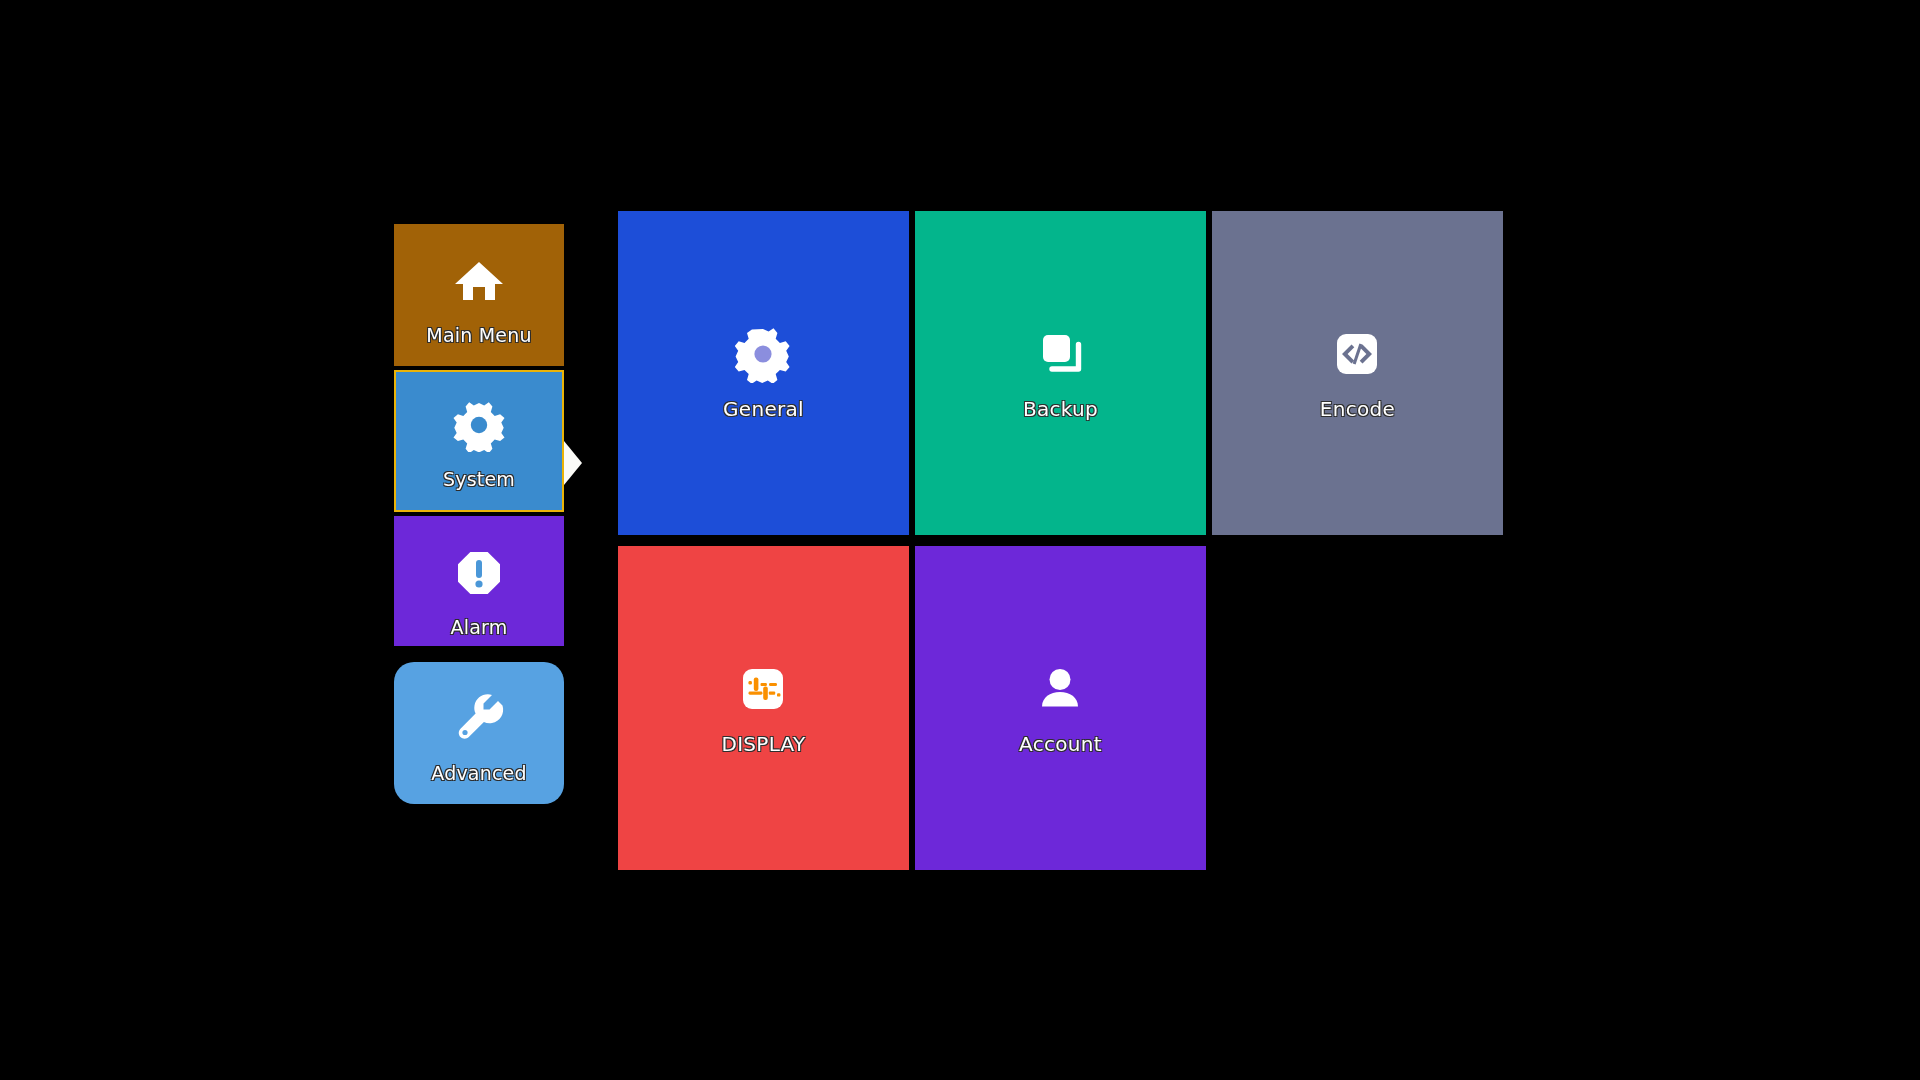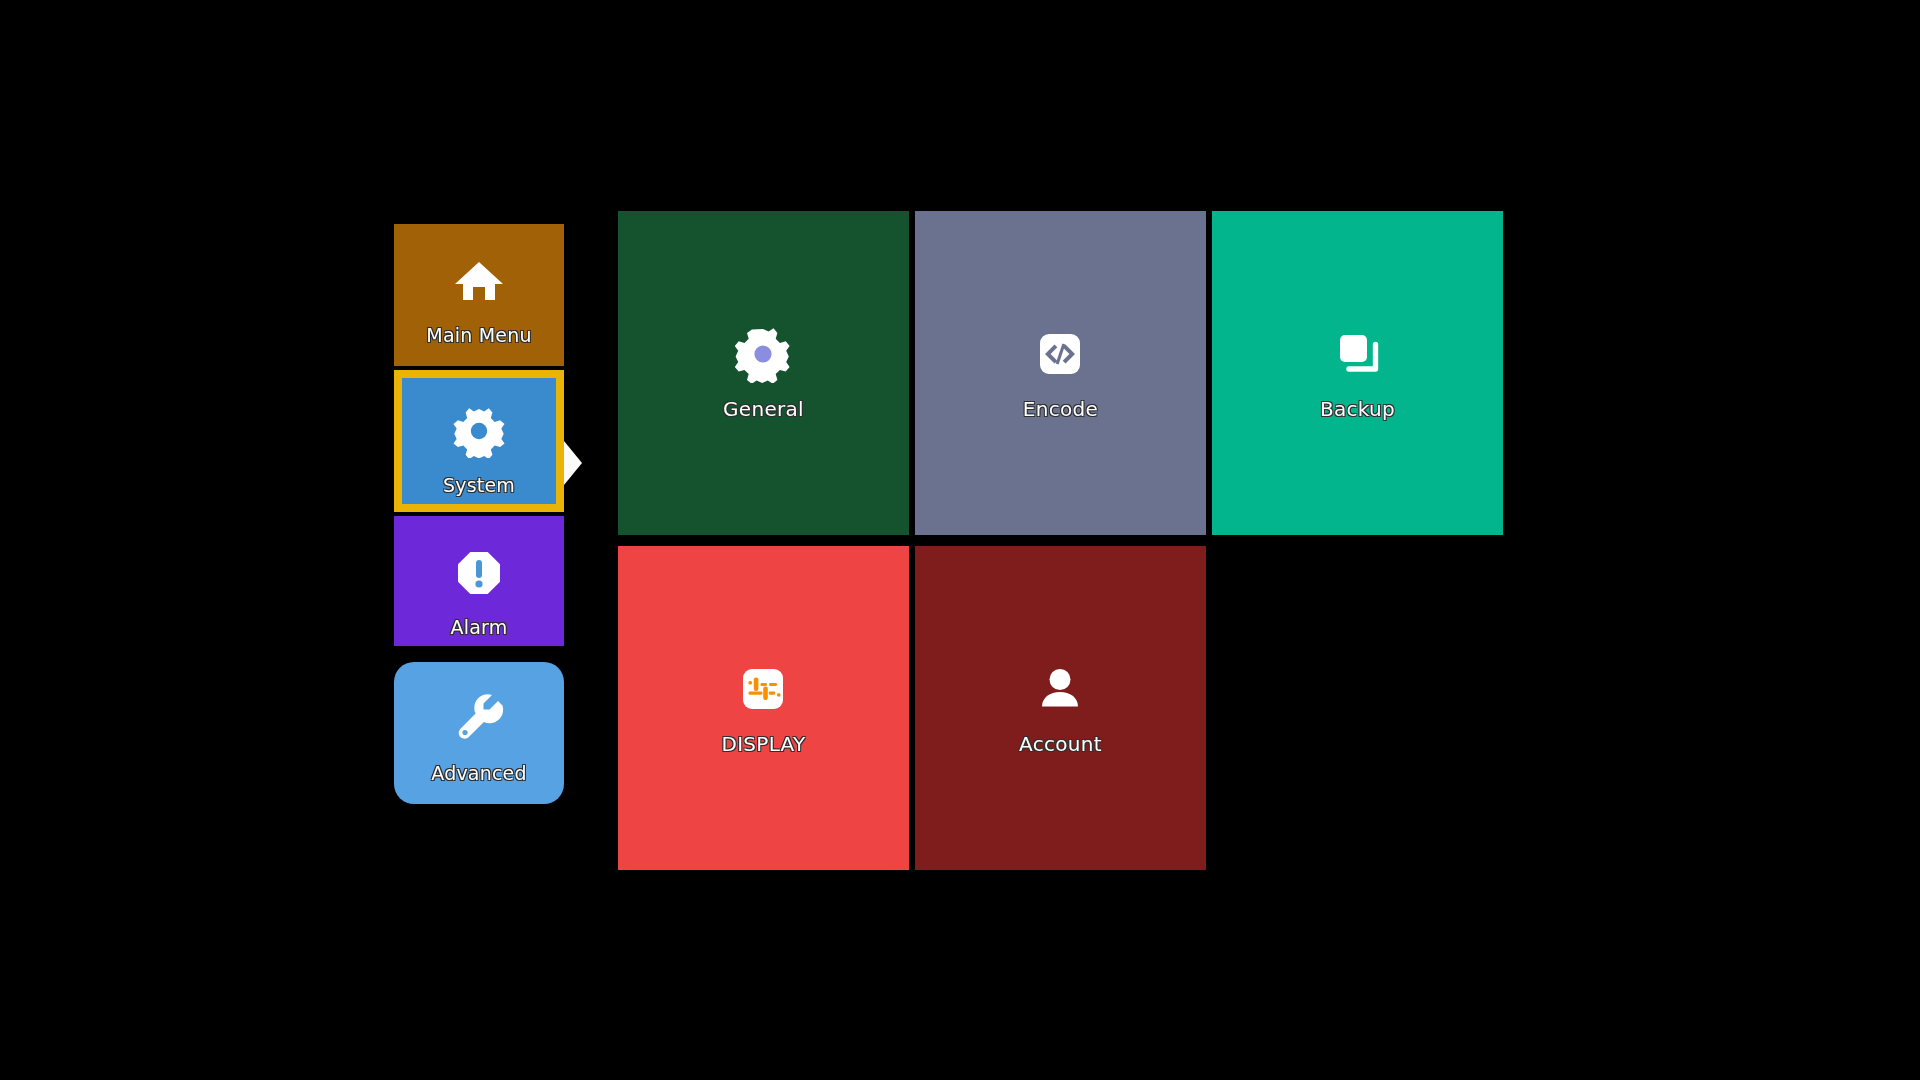--- a/index.html
+++ b/index.html
@@ -52,21 +52,21 @@
     color: #ffffff;
     text-shadow:
       -1px -1px 0 #2c2c2c,
        1px -1px 0 #2c2c2c,
       -1px  1px 0 #2c2c2c,
        1px  1px 0 #2c2c2c;
     letter-spacing: 0.2px;
     white-space: nowrap;
   }
   .side-item.selected {
-    border: 8px solid #eab308;
+    border: 2px solid #eab308;
   }
   .side-item.selected .side-icon { margin-top: 26px; }
 
   
   #selection-arrow {
     position: absolute;
     left: 564px;
     top: 441px;
     width: 0;
     height: 0;
@@ -174,59 +174,59 @@
         </svg>
       </span>
       <span class="side-label">Advanced</span>
     </div>
   </div>
 
   <div id="selection-arrow"></div>
 
   <div id="grid">
 
-    <div class="tile" style="background-color: #14532d;">
+    <div class="tile" style="background-color: #1d4ed8;">
       <div class="tile-inner">
         <span class="tile-icon">
           <svg viewBox="0 0 58 58" width="58" height="58" aria-hidden="true">
             <path fill="#ffffff" d="M29 4
               l5.6 2.6 4.9-3.4 3.9 4.7 -1.7 5.8 4.2 4.2 5.8-1.7 3.9 4.7 -3.4 4.9 2.6 5.6
               -2.6 5.6 3.4 4.9 -3.9 4.7 -5.8-1.7 -4.2 4.2 1.7 5.8 -4.7 3.9 -4.9-3.4 -5.6 2.6
               -5.6-2.6 -4.9 3.4 -4.7-3.9 1.7-5.8 -4.2-4.2 -5.8 1.7 -3.9-4.7 3.4-4.9 -2.6-5.6
               2.6-5.6 -3.4-4.9 3.9-4.7 5.8 1.7 4.2-4.2 -1.7-5.8 4.9-3.4 Z"></path>
             <circle cx="29" cy="29" r="8.6" fill="#8b8ede"></circle>
           </svg>
         </span>
         <span class="tile-label">General</span>
       </div>
     </div>
 
+    <div class="tile" style="background-color: rgb(3, 181, 140);">
+      <div class="tile-inner">
+        <span class="tile-icon">
+          <svg viewBox="0 0 58 58" width="58" height="58" aria-hidden="true">
+            <path fill="none" stroke="#ffffff" stroke-width="5.4" stroke-linecap="round" stroke-linejoin="round" d="M46.5 19.5 V44 H20"></path>
+            <rect x="11" y="10" width="27" height="27" rx="5" fill="#ffffff"></rect>
+          </svg>
+        </span>
+        <span class="tile-label">Backup</span>
+      </div>
+    </div>
+
     <div class="tile" style="background-color: rgb(107, 114, 144);">
       <div class="tile-inner">
         <span class="tile-icon">
           <svg viewBox="0 0 58 58" width="58" height="58" aria-hidden="true">
             <rect x="9" y="9" width="40" height="40" rx="9" fill="#ffffff"></rect>
             <path fill="#6b7290" d="M23.5 19.5 L26.3 22.2 L19.6 29 L26.3 35.8 L23.5 38.5 L14 29 Z"></path>
             <path fill="#6b7290" d="M34.5 19.5 L44 29 L34.5 38.5 L31.7 35.8 L38.4 29 L31.7 22.2 Z"></path>
             <path fill="#6b7290" d="M31.4 18.6 L34.3 19.6 L27.6 39.4 L24.7 38.4 Z"></path>
           </svg>
         </span>
         <span class="tile-label">Encode</span>
-      </div>
-    </div>
-
-    <div class="tile" style="background-color: rgb(3, 181, 140);">
-      <div class="tile-inner">
-        <span class="tile-icon">
-          <svg viewBox="0 0 58 58" width="58" height="58" aria-hidden="true">
-            <path fill="none" stroke="#ffffff" stroke-width="5.4" stroke-linecap="round" stroke-linejoin="round" d="M46.5 19.5 V44 H20"></path>
-            <rect x="11" y="10" width="27" height="27" rx="5" fill="#ffffff"></rect>
-          </svg>
-        </span>
-        <span class="tile-label">Backup</span>
       </div>
     </div>
 
 
     <div class="tile" style="background-color: #ef4444;">
       <div class="tile-inner">
         <span class="tile-icon">
           <svg viewBox="0 0 58 58" width="58" height="58" aria-hidden="true">
             <rect x="9" y="9" width="40" height="40" rx="9" fill="#ffffff"></rect>
             <rect x="14.5" y="21" width="3.4" height="3.4" rx="1.2" fill="#fa9000"></rect>
@@ -236,21 +236,21 @@
             <rect x="14.5" y="31.6" width="14" height="3.1" rx="1.4" fill="#fa9000"></rect>
             <rect x="34.8" y="31.6" width="6.4" height="3.1" rx="1" fill="#fa9000"></rect>
             <rect x="43" y="33.2" width="3.4" height="3.4" rx="1.2" fill="#fa9000"></rect>
             <rect x="29.2" y="26.5" width="4.6" height="13.5" rx="2" fill="#fa9000"></rect>
           </svg>
         </span>
         <span class="tile-label">DISPLAY</span>
       </div>
     </div>
 
-    <div class="tile" style="background-color: #7f1d1d;">
+    <div class="tile" style="background-color: #6d28d9;">
       <div class="tile-inner">
         <span class="tile-icon">
           <svg viewBox="0 0 58 58" width="58" height="58" aria-hidden="true">
             <circle cx="29" cy="19.5" r="10.5" fill="#ffffff"></circle>
             <path fill="#ffffff" d="M11 46.5 C11 37.4 19.1 32 29 32 C38.9 32 47 37.4 47 46.5 Z"></path>
           </svg>
         </span>
         <span class="tile-label">Account</span>
       </div>
     </div>

